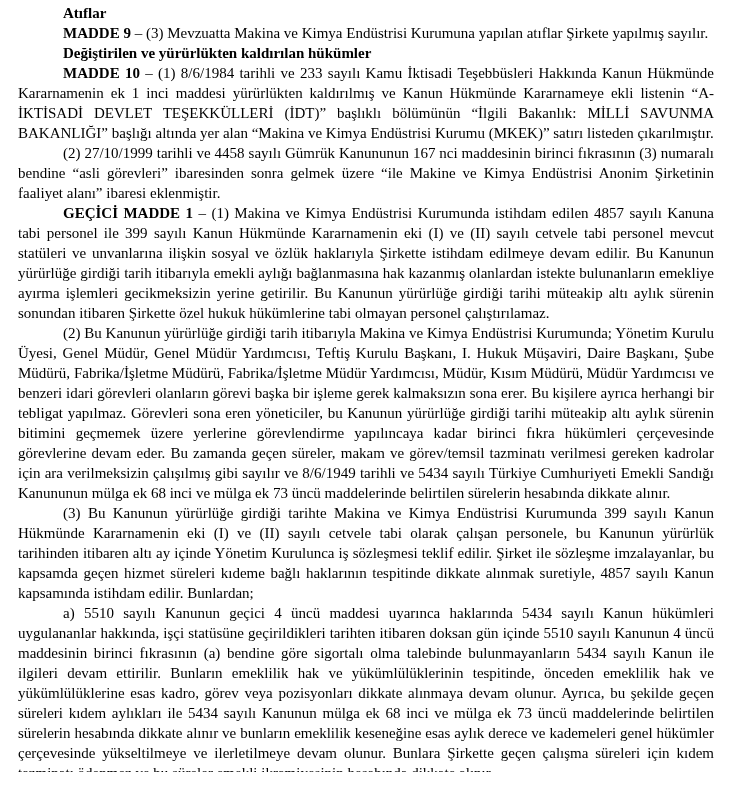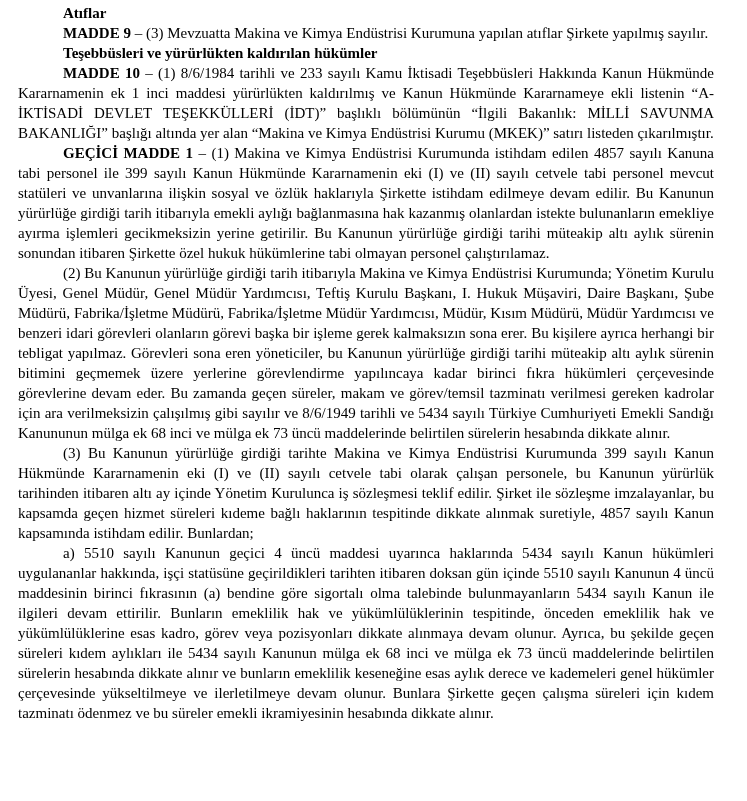--- a/index.html
+++ b/index.html
@@ -35,24 +35,25 @@
 </style>
 </head>
 <body>
 
 <div class="page">
 
   <p class="heading">Atıflar</p>
 
   <p class="para"><span class="bold-label">MADDE 9</span><span> – (3) Mevzuatta Makina ve Kimya Endüstrisi Kurumuna yapılan atıflar Şirkete yapılmış sayılır.</span></p>
 
-  <p class="heading">Teşebbüsleri ve yürürlükten kaldırılan hükümler</p>
+  <p class="heading">Değiştirilen ve yürürlükten kaldırılan hükümler</p>
 
   <p class="para"><span class="bold-label">MADDE 10</span><span> – (1) 8/6/1984 tarihli ve 233 sayılı Kamu İktisadi Teşebbüsleri Hakkında Kanun Hükmünde Kararnamenin ek 1 inci maddesi yürürlükten kaldırılmış ve Kanun Hükmünde Kararnameye ekli listenin “A-İKTİSADİ DEVLET TEŞEKKÜLLERİ (İDT)” başlıklı bölümünün “İlgili Bakanlık: MİLLİ SAVUNMA BAKANLIĞI” başlığı altında yer alan “Makina ve Kimya Endüstrisi Kurumu (MKEK)” satırı listeden çıkarılmıştır.</span></p>
 
+  <p class="para">(2) 27/10/1999 tarihli ve 4458 sayılı Gümrük Kanununun 167 nci maddesinin birinci fıkrasının (3) numaralı bendine “asli görevleri” ibaresinden sonra gelmek üzere “ile Makine ve Kimya Endüstrisi Anonim Şirketinin faaliyet alanı” ibaresi eklenmiştir.</p>
 
 
   <p class="para"><span class="bold-label">GEÇİCİ MADDE 1</span><span> – (1) Makina ve Kimya Endüstrisi Kurumunda istihdam edilen 4857 sayılı Kanuna tabi personel ile 399 sayılı Kanun Hükmünde Kararnamenin eki (I) ve (II) sayılı cetvele tabi personel mevcut statüleri ve unvanlarına ilişkin sosyal ve özlük haklarıyla Şirkette istihdam edilmeye devam edilir. Bu Kanunun yürürlüğe girdiği tarih itibarıyla emekli aylığı bağlanmasına hak kazanmış olanlardan istekte bulunanların emekliye ayırma işlemleri gecikmeksizin yerine getirilir. Bu Kanunun yürürlüğe girdiği tarihi müteakip altı aylık sürenin sonundan itibaren Şirkette özel hukuk hükümlerine tabi olmayan personel çalıştırılamaz.</span></p>
 
   <p class="para">(2) Bu Kanunun yürürlüğe girdiği tarih itibarıyla Makina ve Kimya Endüstrisi Kurumunda; Yönetim Kurulu Üyesi, Genel Müdür, Genel Müdür Yardımcısı, Teftiş Kurulu Başkanı, I. Hukuk Müşaviri, Daire Başkanı, Şube Müdürü, Fabrika/İşletme Müdürü, Fabrika/İşletme Müdür Yardımcısı, Müdür, Kısım Müdürü, Müdür Yardımcısı ve benzeri idari görevleri olanların görevi başka bir işleme gerek kalmaksızın sona erer. Bu kişilere ayrıca herhangi bir tebligat yapılmaz. Görevleri sona eren yöneticiler, bu Kanunun yürürlüğe girdiği tarihi müteakip altı aylık sürenin bitimini geçmemek üzere yerlerine görevlendirme yapılıncaya kadar birinci fıkra hükümleri çerçevesinde görevlerine devam eder. Bu zamanda geçen süreler, makam ve görev/temsil tazminatı verilmesi gereken kadrolar için ara verilmeksizin çalışılmış gibi sayılır ve 8/6/1949 tarihli ve 5434 sayılı Türkiye Cumhuriyeti Emekli Sandığı Kanununun mülga ek 68 inci ve mülga ek 73 üncü maddelerinde belirtilen sürelerin hesabında dikkate alınır.</p>
 
   <p class="para">(3) Bu Kanunun yürürlüğe girdiği tarihte Makina ve Kimya Endüstrisi Kurumunda 399 sayılı Kanun Hükmünde Kararnamenin eki (I) ve (II) sayılı cetvele tabi olarak çalışan personele, bu Kanunun yürürlük tarihinden itibaren altı ay içinde Yönetim Kurulunca iş sözleşmesi teklif edilir. Şirket ile sözleşme imzalayanlar, bu kapsamda geçen hizmet süreleri kıdeme bağlı haklarının tespitinde dikkate alınmak suretiyle, 4857 sayılı Kanun kapsamında istihdam edilir. Bunlardan;</p>
 
   <p class="para">a) 5510 sayılı Kanunun geçici 4 üncü maddesi uyarınca haklarında 5434 sayılı Kanun hükümleri uygulananlar hakkında, işçi statüsüne geçirildikleri tarihten itibaren doksan gün içinde 5510 sayılı Kanunun 4 üncü maddesinin birinci fıkrasının (a) bendine göre sigortalı olma talebinde bulunmayanların 5434 sayılı Kanun ile ilgileri devam ettirilir. Bunların emeklilik hak ve yükümlülüklerinin tespitinde, önceden emeklilik hak ve yükümlülüklerine esas kadro, görev veya pozisyonları dikkate alınmaya devam olunur. Ayrıca, bu şekilde geçen süreleri kıdem aylıkları ile 5434 sayılı Kanunun mülga ek 68 inci ve mülga ek 73 üncü maddelerinde belirtilen sürelerin hesabında dikkate alınır ve bunların emeklilik keseneğine esas aylık derece ve kademeleri genel hükümler çerçevesinde yükseltilmeye ve ilerletilmeye devam olunur. Bunlara Şirkette geçen çalışma süreleri için kıdem tazminatı ödenmez ve bu süreler emekli ikramiyesinin hesabında dikkate alınır.</p>
 

